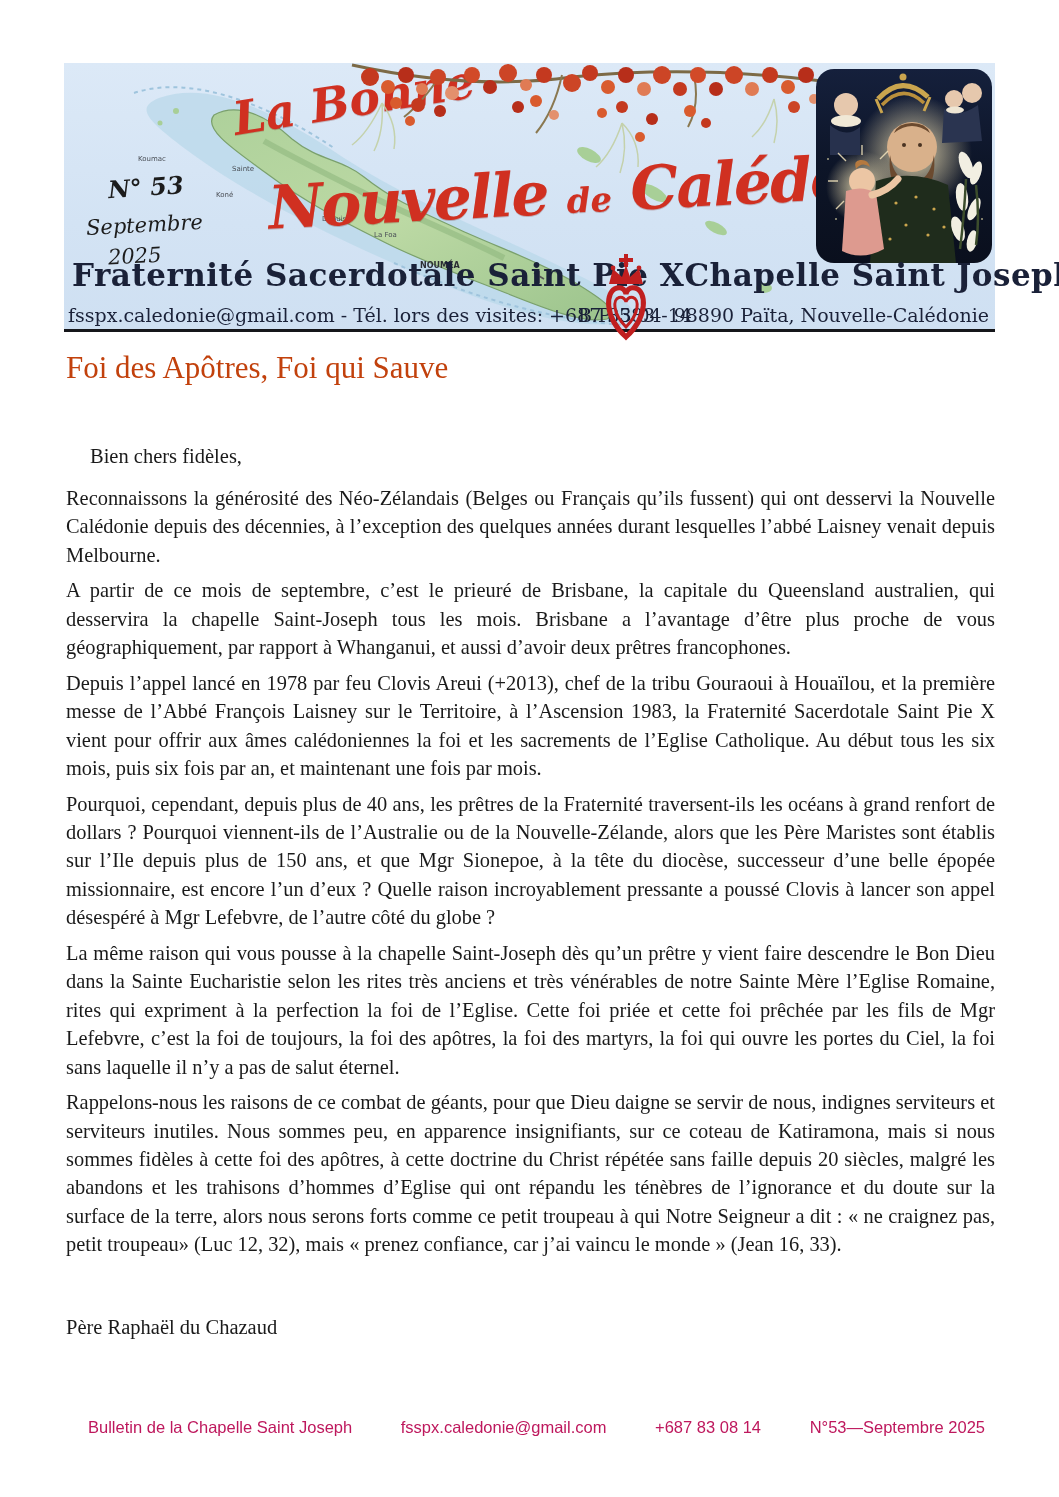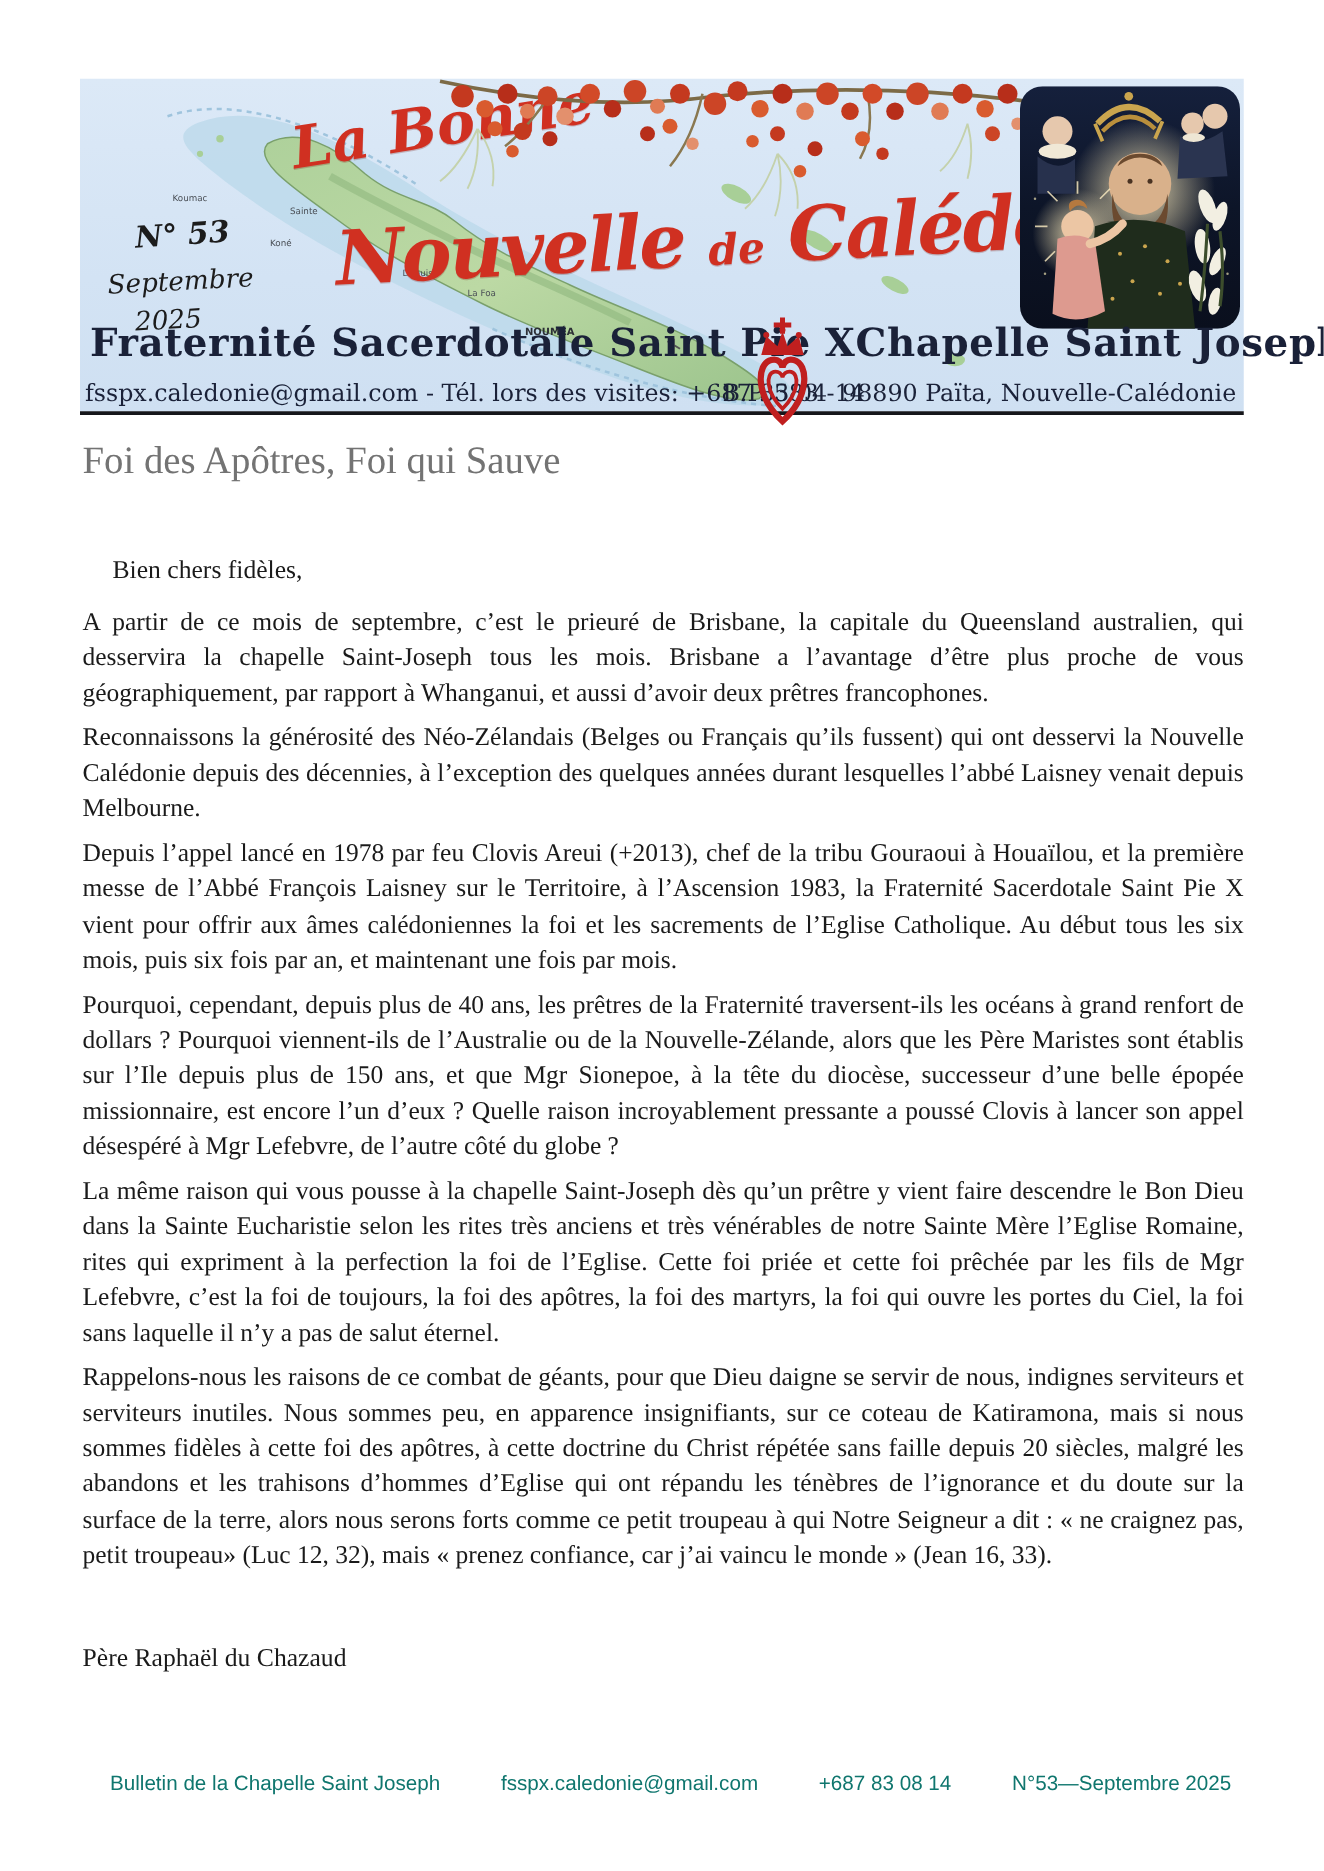--- a/index.html
+++ b/index.html
@@ -36,32 +36,32 @@
               justify-content:space-between;align-items:baseline;
               font-family:"DejaVu Serif",serif;font-weight:bold;color:#1a2138;
               font-size:31px;white-space:nowrap;letter-spacing:.5px;}
   .contact-row{position:absolute;left:4px;top:241px;width:923px;
                font-family:"DejaVu Serif",serif;color:#1a2138;font-size:19px;white-space:nowrap;}
   .contact-left{position:absolute;left:0;top:0;}
   .contact-right{position:absolute;right:2px;top:0;}
   .sacred-heart{position:absolute;left:536px;top:190px;width:52px;height:88px;z-index:6;}
 
   
-  .article-title{position:absolute;left:66px;top:350px;font-size:31px;color:#737373;
+  .article-title{position:absolute;left:66px;top:350px;font-size:31px;color:#c2410c;
                  font-family:"Liberation Serif",serif;font-weight:normal;}
   .greeting{position:absolute;left:66px;top:445px;font-size:20.5px;margin-left:24px;}
   .body-copy{position:absolute;left:66px;top:484px;width:929px;
              font-size:20.4px;line-height:28.45px;text-align:justify;}
   .body-copy p{margin:0 0 7px 0;}
   .signature{position:absolute;left:66px;top:1316px;font-size:20.5px;}
 
   
   .footer{position:absolute;left:88px;top:1418px;width:897px;display:flex;
           justify-content:space-between;font-family:"Liberation Sans",sans-serif;
-          font-size:16.5px;color:#0f766e;white-space:nowrap;}
+          font-size:16.5px;color:#be185d;white-space:nowrap;}
 </style>
 </head>
 <body>
 
 <div class="page">
 
   <div class="banner">
 
     <svg class="map-layer" viewBox="0 0 931 263" preserveAspectRatio="none" aria-hidden="true">
       <defs>
@@ -266,22 +266,22 @@
       <span class="contact-left">fsspx.caledonie@gmail.com - Tél. lors des visites: +687 83 04 14</span>
       <span class="contact-right">B.P. 583 - 98890 Païta, Nouvelle-Calédonie</span>
     </div>
   </div>
 
   <h1 class="article-title" style="margin:0">Foi des Apôtres, Foi qui Sauve</h1>
 
   <div class="greeting">Bien chers fidèles,</div>
 
   <div class="body-copy">
+    <p>Reconnaissons la générosité des Néo-Zélandais (Belges ou Français qu’ils fussent) qui ont desservi la Nouvelle Calédonie depuis des décennies, à l’exception des quelques années durant lesquelles l’abbé Laisney venait depuis Melbourne.</p>
     <p>A partir de ce mois de septembre, c’est le prieuré de Brisbane, la capitale du Queensland australien, qui desservira la chapelle Saint-Joseph tous les mois. Brisbane a l’avantage d’être plus proche de vous géographiquement, par rapport à Whanganui, et aussi d’avoir deux prêtres francophones.</p>
-    <p>Reconnaissons la générosité des Néo-Zélandais (Belges ou Français qu’ils fussent) qui ont desservi la Nouvelle Calédonie depuis des décennies, à l’exception des quelques années durant lesquelles l’abbé Laisney venait depuis Melbourne.</p>
     <p>Depuis l’appel lancé en 1978 par feu Clovis Areui (+2013), chef de la tribu Gouraoui à Houaïlou, et la première messe de l’Abbé François Laisney sur le Territoire, à l’Ascension 1983, la Fraternité Sacerdotale Saint Pie X vient pour offrir aux âmes calédoniennes la foi et les sacrements de l’Eglise Catholique. Au début tous les six mois, puis six fois par an, et maintenant une fois par mois.</p>
     <p>Pourquoi, cependant, depuis plus de 40 ans, les prêtres de la Fraternité traversent-ils les océans à grand renfort de dollars ? Pourquoi viennent-ils de l’Australie ou de la Nouvelle-Zélande, alors que les Père Maristes sont établis sur l’Ile depuis plus de 150 ans, et que Mgr Sionepoe, à la tête du diocèse, successeur d’une belle épopée missionnaire, est encore l’un d’eux ? Quelle raison incroyablement pressante a poussé Clovis à lancer son appel désespéré à Mgr Lefebvre, de l’autre côté du globe ?</p>
     <p>La même raison qui vous pousse à la chapelle Saint-Joseph dès qu’un prêtre y vient faire descendre le Bon Dieu dans la Sainte Eucharistie selon les rites très anciens et très vénérables de notre Sainte Mère l’Eglise Romaine, rites qui expriment à la perfection la foi de l’Eglise. Cette foi priée et cette foi prêchée par les fils de Mgr Lefebvre, c’est la foi de toujours, la foi des apôtres, la foi des martyrs, la foi qui ouvre les portes du Ciel, la foi sans laquelle il n’y a pas de salut éternel.</p>
     <p>Rappelons-nous les raisons de ce combat de géants, pour que Dieu daigne se servir de nous, indignes serviteurs et serviteurs inutiles. Nous sommes peu, en apparence insignifiants, sur ce coteau de Katiramona, mais si nous sommes fidèles à cette foi des apôtres, à cette doctrine du Christ répétée sans faille depuis 20 siècles, malgré les abandons et les trahisons d’hommes d’Eglise qui ont répandu les ténèbres de l’ignorance et du doute sur la surface de la terre, alors nous serons forts comme ce petit troupeau à qui Notre Seigneur a dit : « ne craignez pas, petit troupeau» (Luc 12, 32), mais « prenez confiance, car j’ai vaincu le monde » (Jean 16, 33).</p>
   </div>
 
   <div class="signature">Père Raphaël du Chazaud</div>
 
   <div class="footer">
     <span>Bulletin de la Chapelle Saint Joseph</span>

